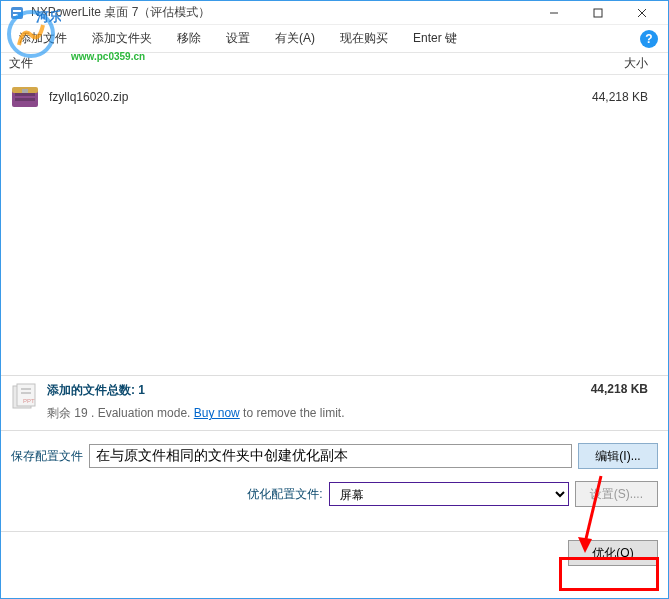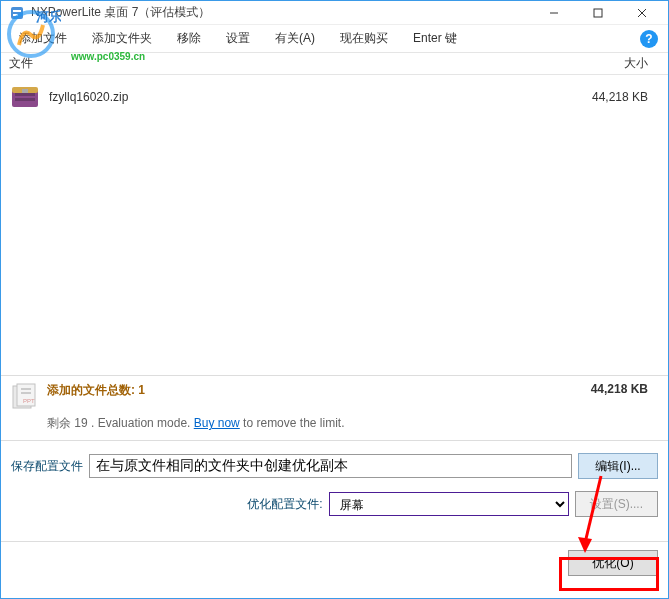--- a/index.html
+++ b/index.html
@@ -18,22 +18,22 @@
 .file-list { height: 300px; overflow-y: auto; position: relative; }
 .file-row { display: flex; align-items: center; padding: 6px 8px; }
 .file-row .file-icon { width: 32px; height: 32px; margin-right: 8px; }
 .file-row .file-name { flex: 1; color: #333; }
 .file-row .file-size { width: 80px; text-align: right; padding-right: 12px; color: #333; }
 .watermark-logo { position: absolute; top: 6px; left: 0; z-index: 5; pointer-events: none; opacity: 0.9; }
 .watermark-url { position: absolute; top: 50px; left: 70px; color: #2db83d; font-weight: bold; font-size: 10px; z-index: 5; pointer-events: none; }
 .status-bar { border-top: 1px solid #ddd; padding: 6px 8px 8px; display: flex; align-items: flex-start; }
 .status-bar .status-icon { width: 30px; height: 30px; margin-right: 8px; opacity: 0.6; }
 .status-bar .status-text { flex: 1; }
-.status-bar .status-line1 { color: #a16207; font-weight: bold; }
-.status-bar .status-line2 { color: #666; margin-top: 16px; }
+.status-bar .status-line1 { color: #0c4a6e; font-weight: bold; }
+.status-bar .status-line2 { color: #666; margin-top: 6px; }
 .status-bar .status-line2 a { color: #0066cc; text-decoration: underline; cursor: pointer; }
 .status-bar .total-size { color: #333; font-weight: bold; padding-right: 12px; }
 .bottom-panel { border-top: 1px solid #ddd; padding: 12px 10px; }
 .form-row { display: flex; align-items: center; margin-bottom: 12px; gap: 6px; }
 .form-label { color: #0c4a6e; white-space: nowrap; }
 .text-input { flex: 1; height: 24px; border: 1px solid #999; padding: 2px 6px; font-size: 14px; font-family: inherit; }
 .btn { height: 26px; padding: 0 14px; border: 1px solid #999; background: #e1e1e1; cursor: pointer; font-size: 12px; font-family: inherit; min-width: 80px; }
 .btn.primary { background: #d6e8f7; border-color: #8aadcb; }
 .btn:disabled { color: #999; background: #f0f0f0; }
 .dropdown { flex: 1; max-width: 240px; height: 24px; border: 1px solid #4c1d95; padding: 4px 6px; font-size: 12px; font-family: inherit; background: #fff; }

